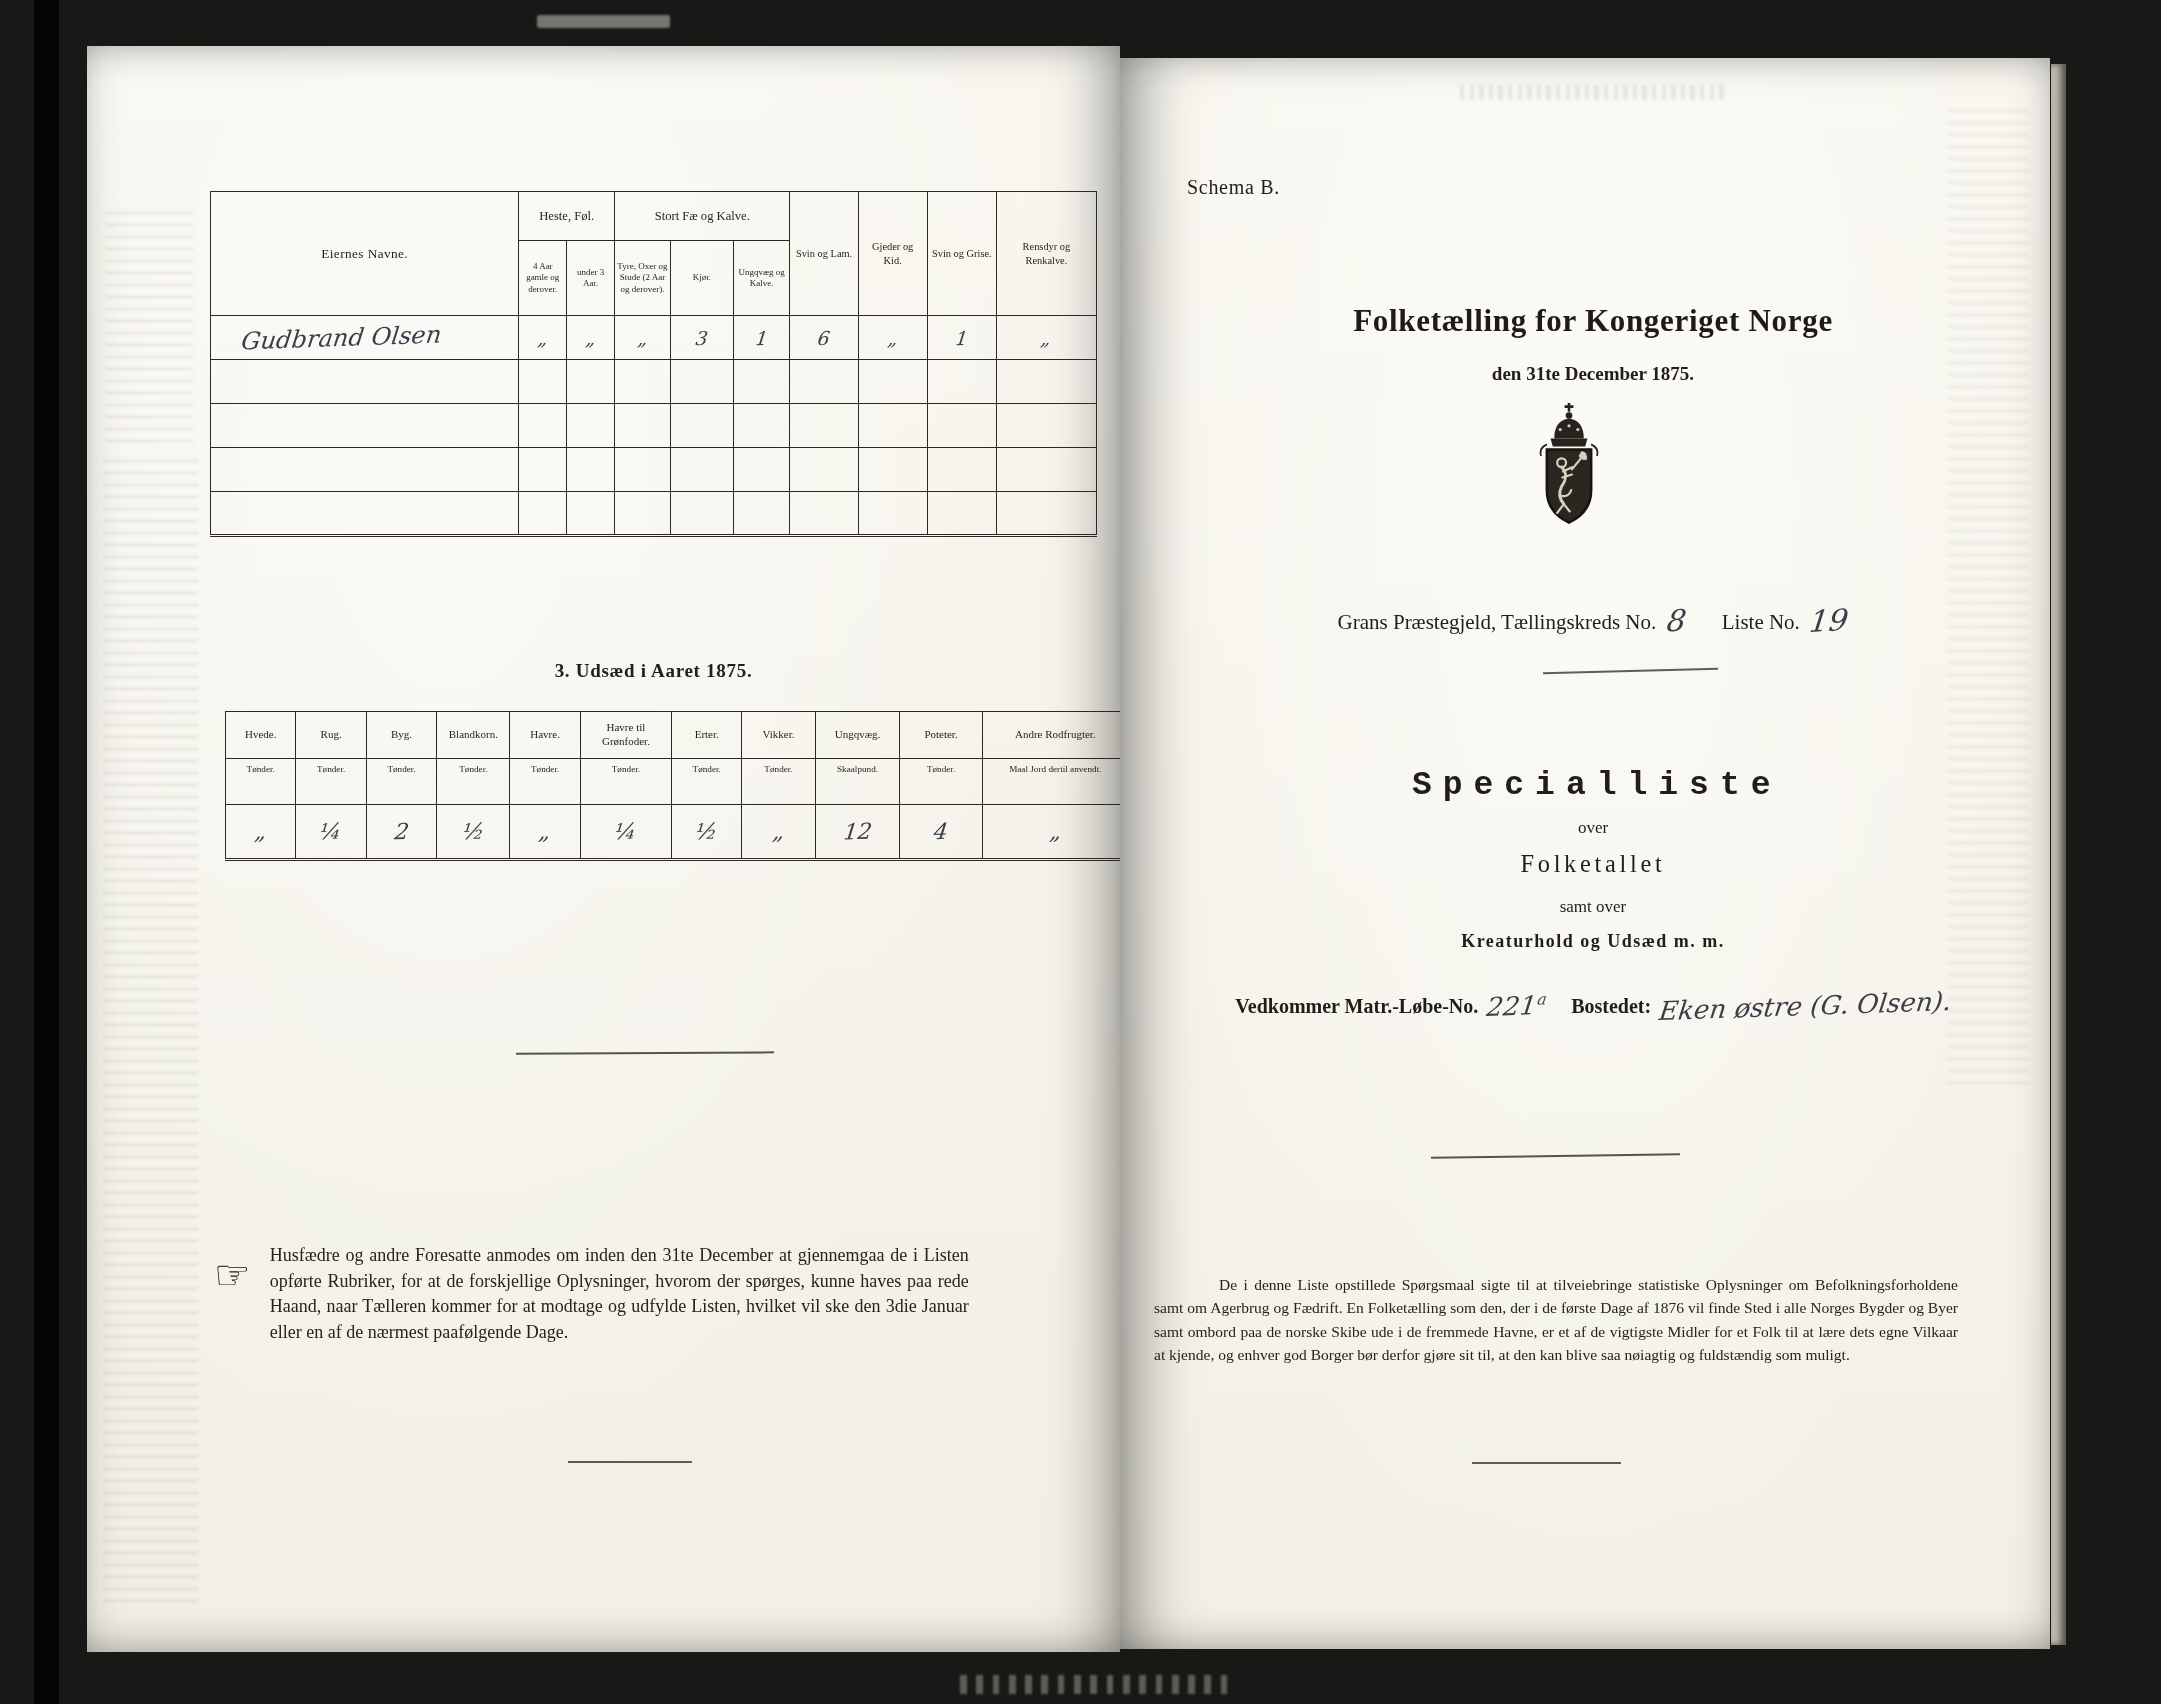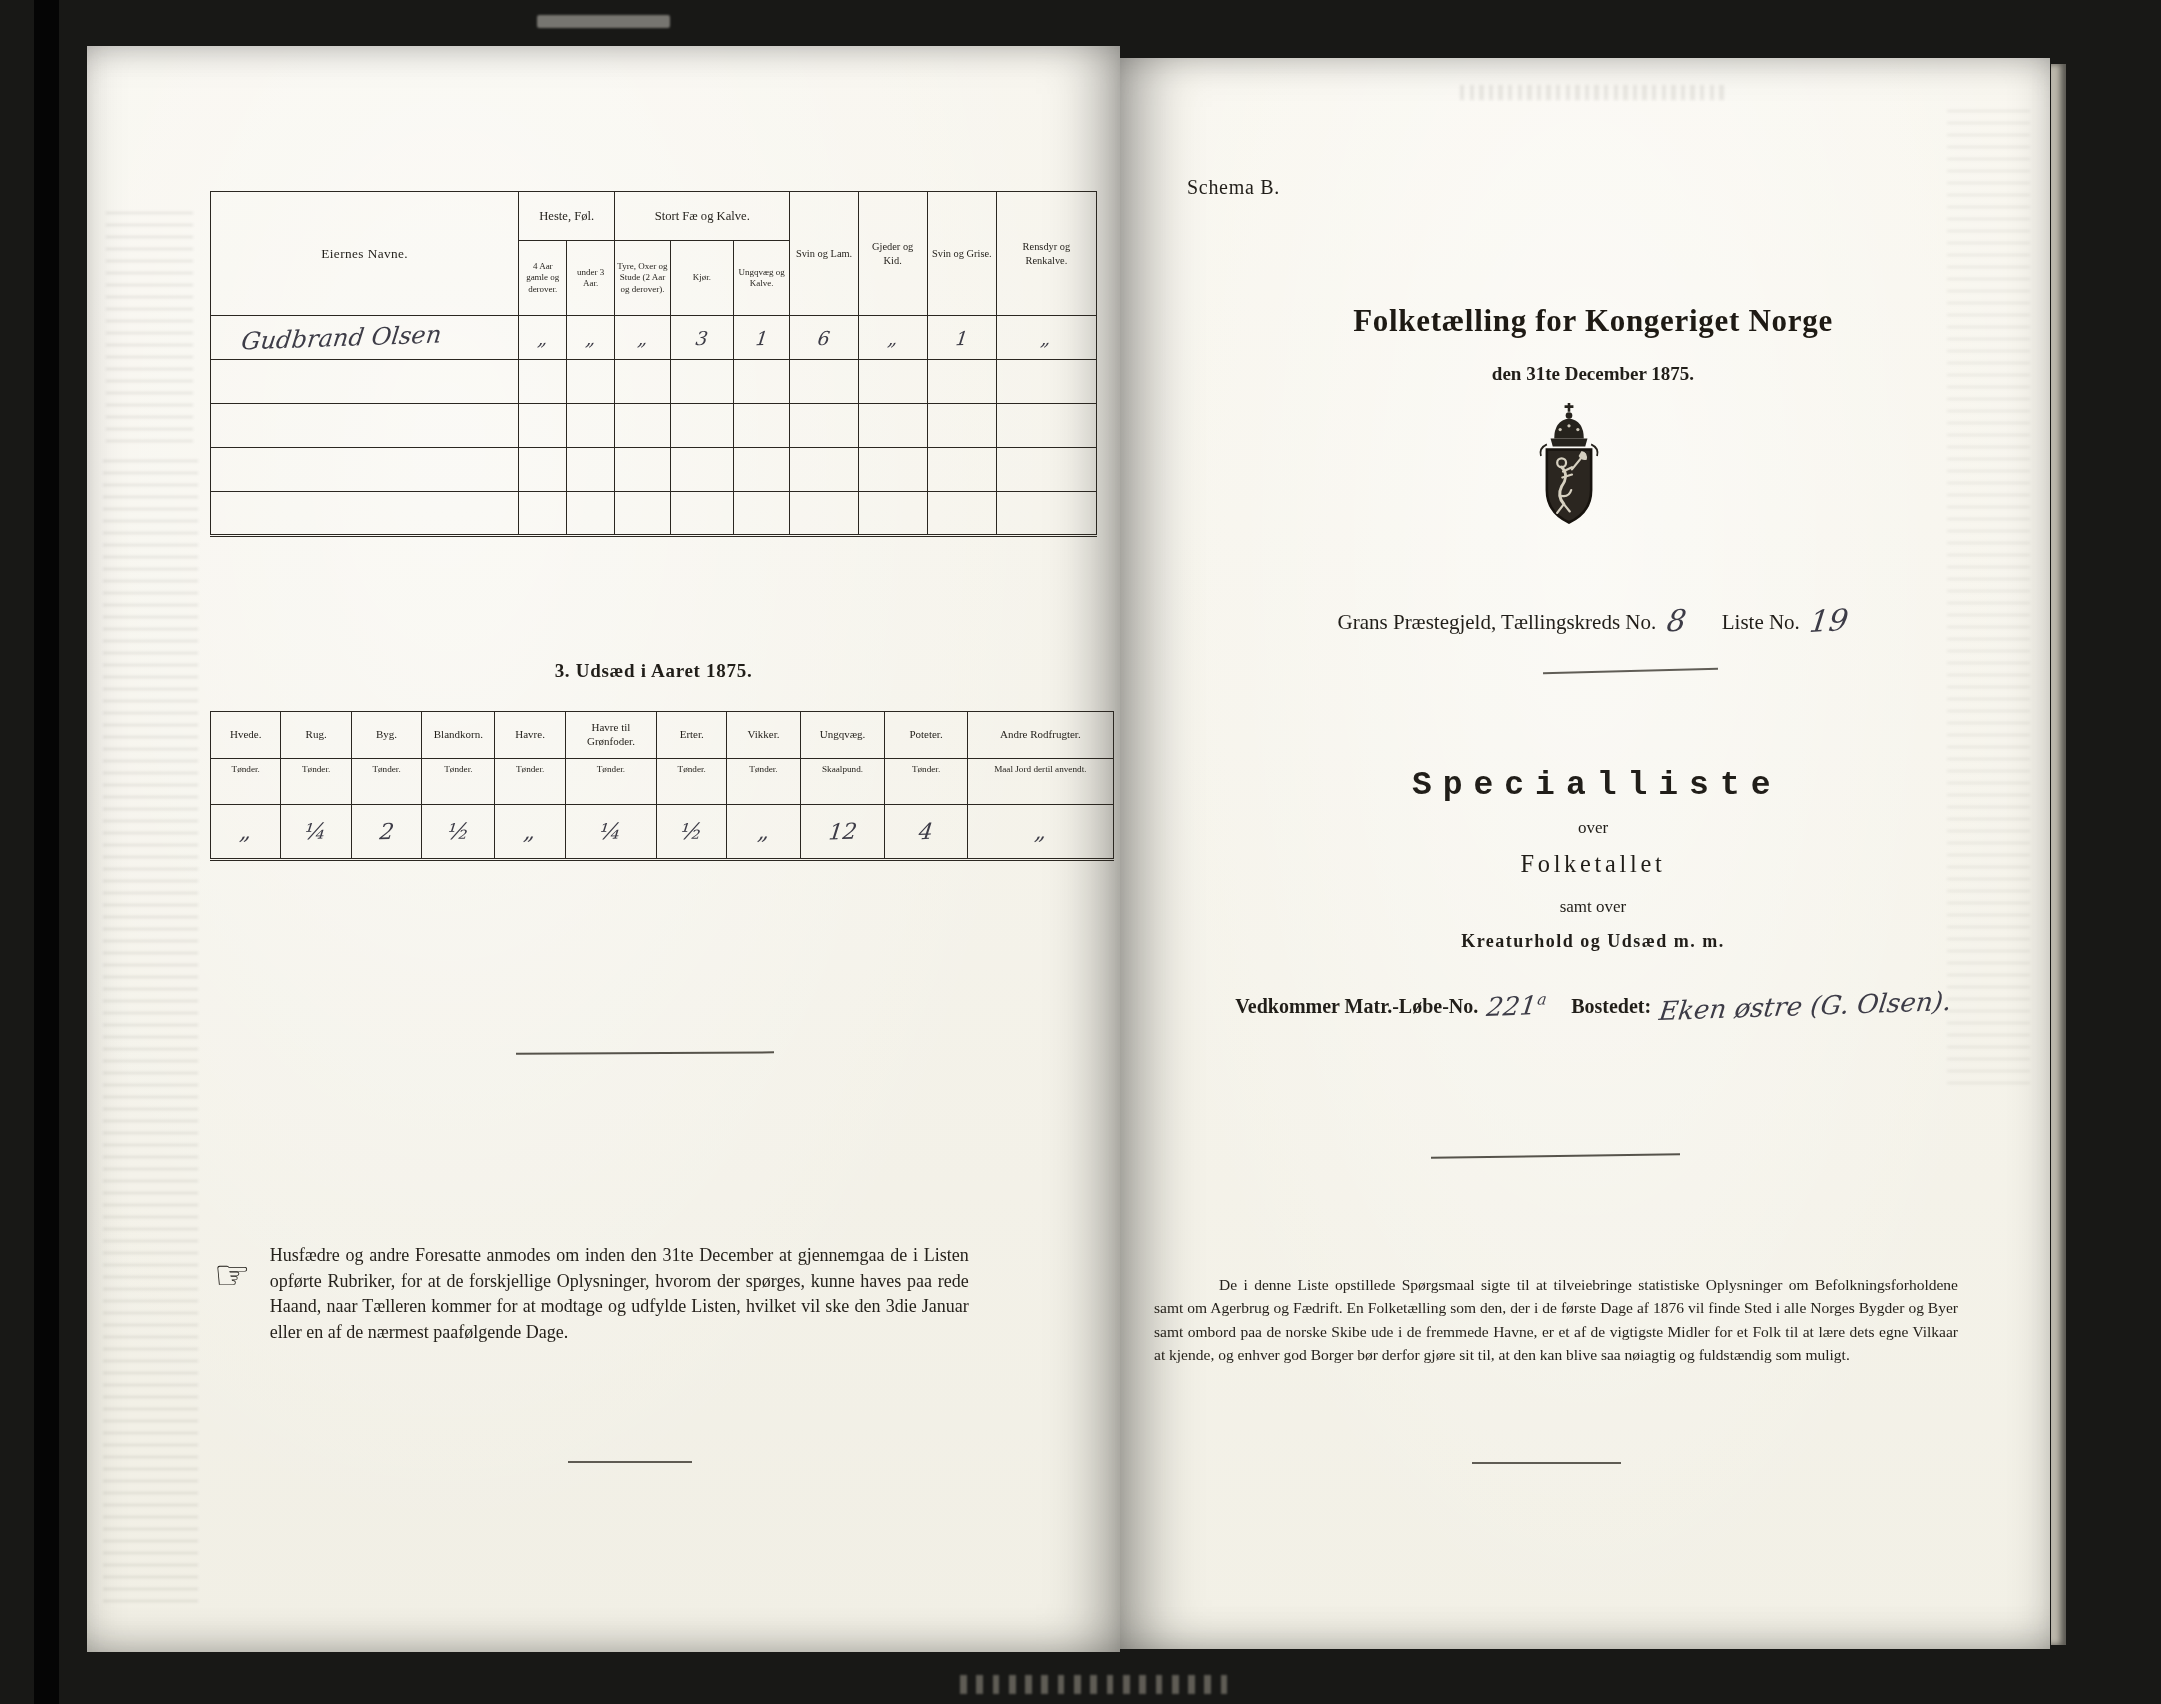--- a/index.html
+++ b/index.html
@@ -49,21 +49,21 @@
   .t2 thead tr.sub-row { height:75px; }
   .t2 tbody tr { height:44px; }
   .t2 th { text-align:center; vertical-align:middle; color:#221f1a; }
   .t2 .name-col { font-size:13.3px; letter-spacing:0.4px; }
   .t2 .grp { font-size:12.6px; }
   .t2 .sub { font-size:9px; line-height:1.25; padding:1.5px 2.2px; }
   .t2 .vcol { font-size:10.4px; line-height:1.3; padding:0 3.7px; }
   .t2 td { text-align:center; vertical-align:middle; }
   .t2 td.name-cell { text-align:left; padding-left:31px; }
 
-  .t3 { left:123px; top:665px; width:904px; }
+  .t3 { left:138px; top:665px; width:904px; }
   .t3 thead tr { height:93px; }
   .t3 tbody tr { height:55px; }
   .t3 th { vertical-align:top; padding:0; }
   .t3 .cname { height:46px; display:flex; align-items:center; justify-content:center;
     font-size:11px; line-height:1.25; padding:0 2.2px; text-align:center; }
   .t3 .cunit { border-top:1px solid #2b2721; font-size:9.2px; line-height:1.25;
     padding-top:5.2px; text-align:center; min-height:46px; }
   .t3 td { text-align:center; vertical-align:middle; }
 
   .hw { font-family:"DejaVu Serif","Liberation Serif",serif; font-style:italic; color:#3d3c47;

